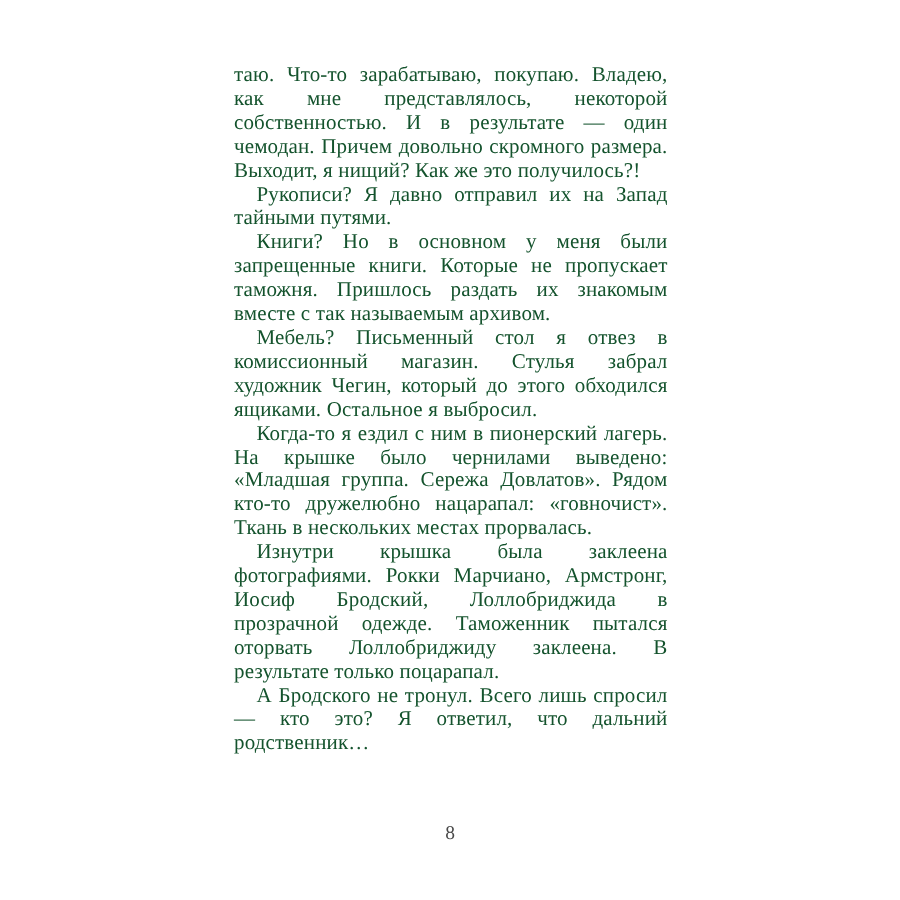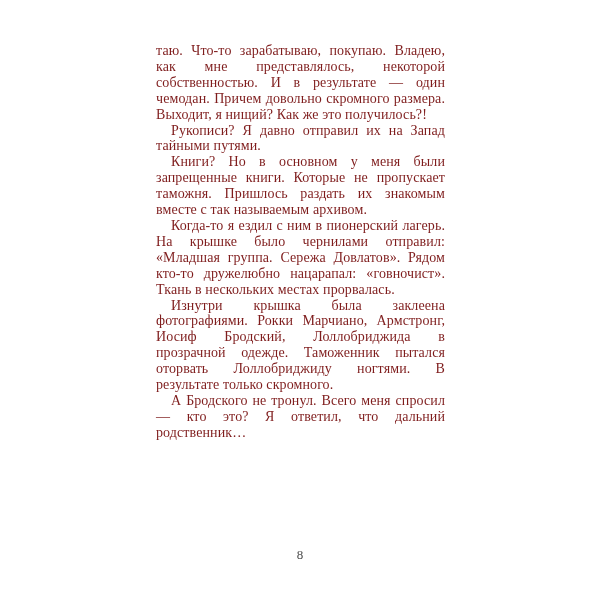--- a/index.html
+++ b/index.html
@@ -19,21 +19,21 @@
     background: #ffffff;
   }
   .text-block {
     position: absolute;
     left: 156px;
     top: 43px;
     width: 289px;
     font-family: "Liberation Serif", "DejaVu Serif", serif;
     font-size: 14px;
     line-height: 15.9px;
-    color: #7f1d1d;
+    color: #14532d;
     text-align: justify;
     letter-spacing: 0.1px;
   }
   .text-block p {
     margin: 0;
     padding: 0;
     text-indent: 15px;
   }
   .text-block p.no-indent {
     text-indent: 0;
@@ -50,18 +50,19 @@
   }
 </style>
 </head>
 <body>
 
 <div class="book-page">
   <div class="text-block">
     <p class="no-indent">таю. Что-то зарабатываю, покупаю. Владею, как мне представлялось, некоторой собственностью. И в результате — один чемодан. Причем довольно скромного размера. Выходит, я нищий? Как же это получилось?!</p>
     <p>Рукописи? Я давно отправил их на Запад тайными путями.</p>
     <p>Книги? Но в основном у меня были запрещенные книги. Которые не пропускает таможня. Пришлось раздать их знакомым вместе с так называемым архивом.</p>
-    <p>Когда-то я ездил с ним в пионерский лагерь. На крышке было чернилами отправил: «Младшая группа. Сережа Довлатов». Рядом кто-то дружелюбно нацарапал: «говночист». Ткань в нескольких местах прорвалась.</p>
-    <p>Изнутри крышка была заклеена фотографиями. Рокки Марчиано, Армстронг, Иосиф Бродский, Лоллобриджида в прозрачной одежде. Таможенник пытался оторвать Лоллобриджиду ногтями. В результате только скромного.</p>
-    <p>А Бродского не тронул. Всего меня спросил — кто это? Я ответил, что дальний родственник…</p>
+    <p>Мебель? Письменный стол я отвез в комиссионный магазин. Стулья забрал художник Чегин, который до этого обходился ящиками. Остальное я выбросил.</p>
+    <p>Когда-то я ездил с ним в пионерский лагерь. На крышке было чернилами выведено: «Младшая группа. Сережа Довлатов». Рядом кто-то дружелюбно нацарапал: «говночист». Ткань в нескольких местах прорвалась.</p>
+    <p>Изнутри крышка была заклеена фотографиями. Рокки Марчиано, Армстронг, Иосиф Бродский, Лоллобриджида в прозрачной одежде. Таможенник пытался оторвать Лоллобриджиду заклеена. В результате только поцарапал.</p>
+    <p>А Бродского не тронул. Всего лишь спросил — кто это? Я ответил, что дальний родственник…</p>
   </div>
   <div class="page-number">8</div>
 </div>
 
 </body></html>

